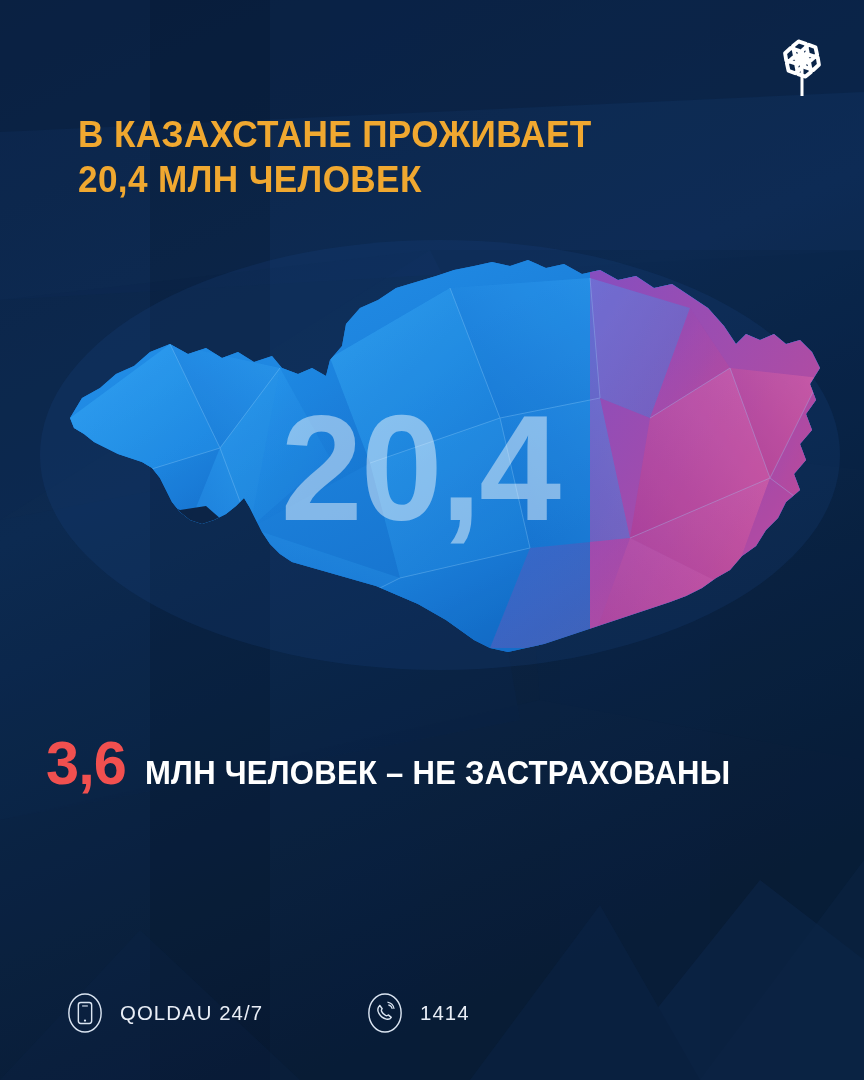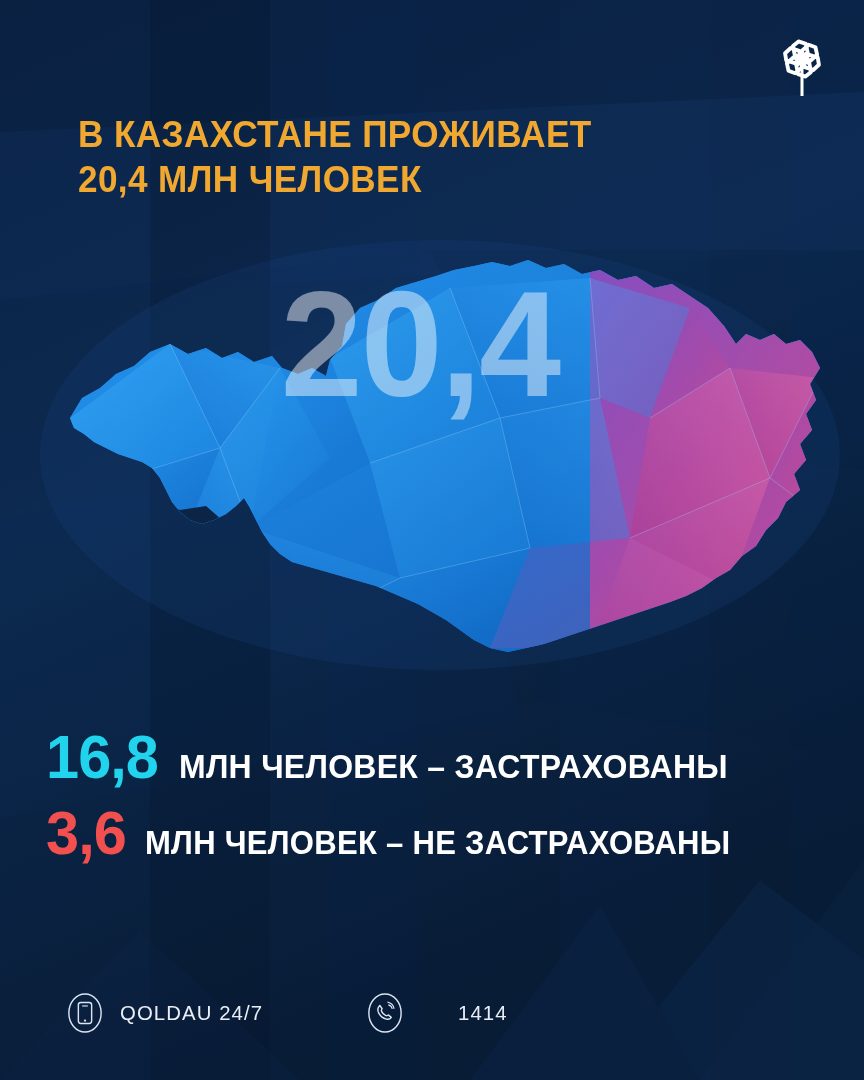--- a/index.html
+++ b/index.html
@@ -63,20 +63,21 @@
   }
   .map-wrap svg { display: block; width: 100%; height: 100%; }
 
   .map-number {
     position: absolute;
     left: 0;
     top: 0;
     width: 804px;
     height: 420px;
     display: flex;
+    align-items: center;
     justify-content: center;
     pointer-events: none;
   }
   .map-number span {
     font-size: 150px;
     font-weight: bold;
     color: rgba(255,255,255,0.46);
     letter-spacing: -2px;
     transform: translate(-12px, 10px) scaleX(0.98);
     font-family: "Liberation Sans", "DejaVu Sans", sans-serif;
@@ -129,21 +130,21 @@
     padding-left: 66px;
     box-sizing: border-box;
   }
   .contact {
     display: flex;
     align-items: center;
     color: #e9eef6;
   }
   .contact + .contact { margin-left: 0; }
   .c1 { width: 300px; }
-  .c2 { width: 190px; gap: 38px; }
+  .c2 { width: 190px; }
   .contact .ico {
     width: 38px;
     height: 42px;
     flex: 0 0 auto;
     margin-right: 16px;
   }
   .contact .txt {
     font-size: 21px;
     letter-spacing: 1.1px;
     white-space: nowrap;
@@ -327,24 +328,20 @@
       </g>
     </svg>
 
     <div class="map-number">
       <span>20,4</span>
     </div>
   </div>
 
   <div class="stats">
 
-    <div class="stat-row first">
-      <span class="stat-value cyan">16,8</span>
-      <span class="stat-label">МЛН ЧЕЛОВЕК – ЗАСТРАХОВАНЫ</span>
-    </div>
 
     <div class="stat-row second">
       <span class="stat-value red">3,6</span>
       <span class="stat-label">МЛН ЧЕЛОВЕК – НЕ ЗАСТРАХОВАНЫ</span>
     </div>
 
   </div>
 
   <div class="footer">
 

